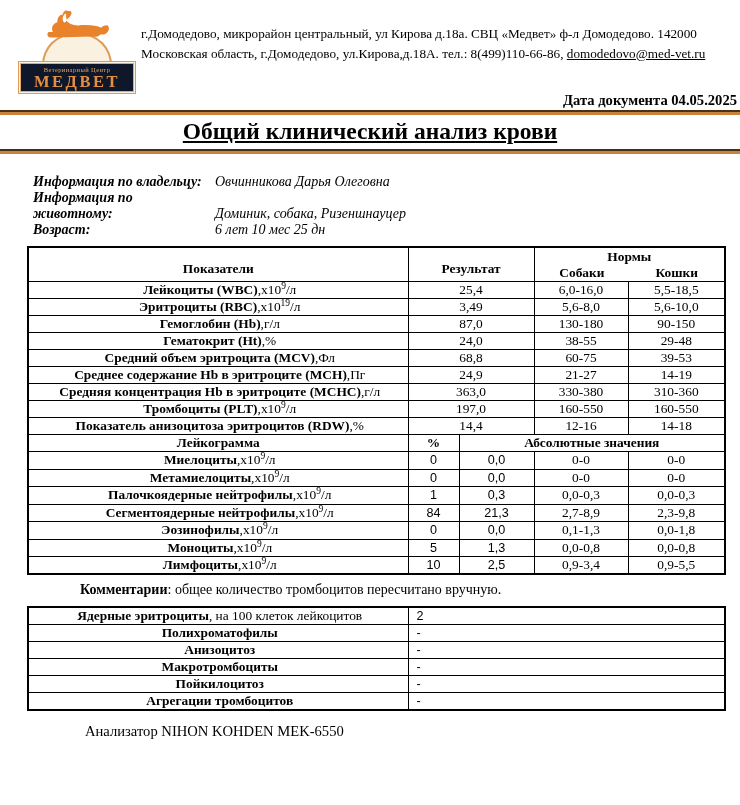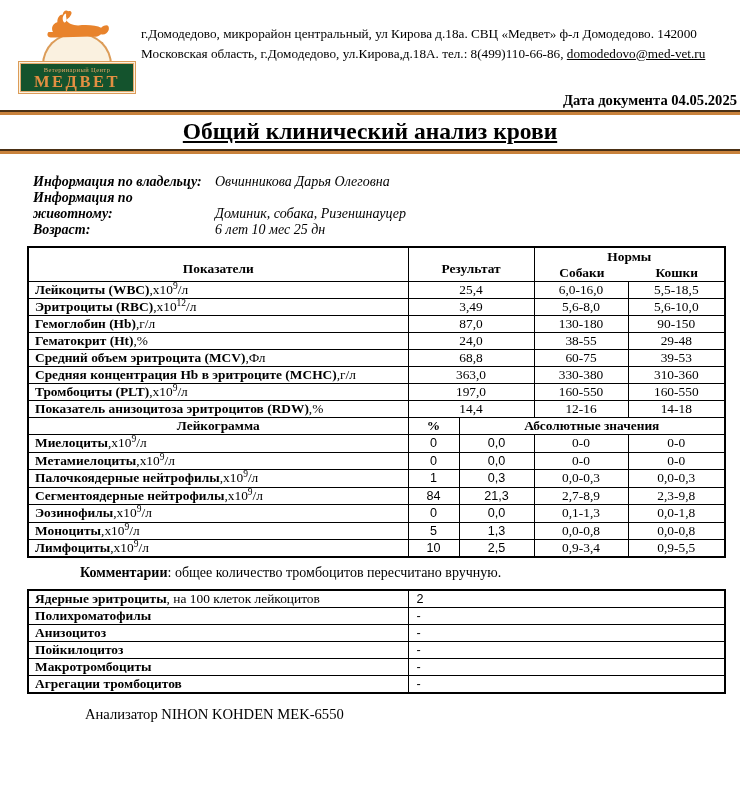--- a/index.html
+++ b/index.html
@@ -15,21 +15,21 @@
   .logo-arch {
     position: absolute; left: 25px; top: 25px; width: 70px; height: 32px;
     background: #faf1e0; border: 2px solid #dc9c58; border-bottom: none;
     border-radius: 35px 35px 0 0;
   }
   .logo-dog-svg { position: absolute; left: 25px; top: 1px; }
   .logo-banner {
     position: absolute; left: 1px; top: 53px; width: 118px; height: 33px;
     background: #faf1e0; border: 1px solid #dc9c58; padding: 1px;
   }
-  .logo-banner-inner { width: 100%; height: 100%; border: 1px solid #e2aa6e; text-align: center; background: #14532d; }
+  .logo-banner-inner { width: 100%; height: 100%; border: 1px solid #e2aa6e; text-align: center; background: #0f172a; }
   .logo-sub { font-size: 6.5px; color: #e2a464; margin-top: 2px; letter-spacing: 0.4px; }
   .logo-brand { font-size: 16.5px; font-weight: bold; color: #e28f42; letter-spacing: 2.5px; line-height: 18px; }
 
   .company { padding: 24px 4px 0 141px; font-size: 13.2px; line-height: 19.6px; }
   .company .ln1 { text-indent: 9px; }
   .email { color: #000; text-decoration: underline; cursor: pointer; }
 
   
   .date-row { text-align: right; font-weight: bold; font-size: 14.6px; padding: 8px 3px 1px 0; }
   .rule { height: 5px; border-top: 2px solid #4a3015; background: #c9823c; }
@@ -41,21 +41,21 @@
 
   
   table.grid {
     border-collapse: collapse; table-layout: fixed;
     margin: 8px 0 0 27px; width: 697px; border: 2.5px solid #000;
   }
   table.grid td {
     border: 1.5px solid #000; font-size: 13.4px; padding: 0 3px;
     height: 17px; overflow: hidden; white-space: nowrap;
   }
-  .cl { text-align: left; padding-left: 6px !important; }
+  .cl { text-align: center; padding-left: 6px !important; }
   .cc { text-align: center; }
   .bn { font-weight: bold; }
   .un { font-weight: normal; }
   sup { font-size: 9.5px; line-height: 0; }
 
   .head-row td { height: 51px; vertical-align: top; font-weight: bold; text-align: center; font-size: 13.8px; }
   .hpad { padding-top: 13px !important; }
   .norms-cell { padding: 1px 0 0 0 !important; }
   .norm-split { display: flex; }
   .norm-split span { flex: 1; }
@@ -131,21 +131,21 @@
     <tbody>
 
         <tr>
           <td class="cl"><span class="bn">Лейкоциты (WBC)</span><span class="un">,х10</span><sup class="un">9</sup><span class="un">/л</span></td>
           <td class="cc" colspan="2">25,4</td>
           <td class="cc">6,0-16,0</td>
           <td class="cc">5,5-18,5</td>
         </tr>
 
         <tr>
-          <td class="cl"><span class="bn">Эритроциты (RBC)</span><span class="un">,х10</span><sup class="un">12</sup><span class="un">/л</span></td>
+          <td class="cl"><span class="bn">Эритроциты (RBC)</span><span class="un">,х10</span><sup class="un">19</sup><span class="un">/л</span></td>
           <td class="cc" colspan="2">3,49</td>
           <td class="cc">5,6-8,0</td>
           <td class="cc">5,6-10,0</td>
         </tr>
 
         <tr>
           <td class="cl"><span class="bn">Гемоглобин (Hb)</span><span class="un">,г/л</span><sup class="un"></sup><span class="un"></span></td>
           <td class="cc" colspan="2">87,0</td>
           <td class="cc">130-180</td>
           <td class="cc">90-150</td>
@@ -158,20 +158,26 @@
           <td class="cc">29-48</td>
         </tr>
 
         <tr>
           <td class="cl"><span class="bn">Средний объем эритроцита (MCV)</span><span class="un">,Фл</span><sup class="un"></sup><span class="un"></span></td>
           <td class="cc" colspan="2">68,8</td>
           <td class="cc">60-75</td>
           <td class="cc">39-53</td>
         </tr>
 
+        <tr>
+          <td class="cl"><span class="bn">Среднее содержание Hb в эритроците (MCH)</span><span class="un">,Пг</span><sup class="un"></sup><span class="un"></span></td>
+          <td class="cc" colspan="2">24,9</td>
+          <td class="cc">21-27</td>
+          <td class="cc">14-19</td>
+        </tr>
 
         <tr>
           <td class="cl"><span class="bn">Средняя концентрация Hb в эритроците (MCHC)</span><span class="un">,г/л</span><sup class="un"></sup><span class="un"></span></td>
           <td class="cc" colspan="2">363,0</td>
           <td class="cc">330-380</td>
           <td class="cc">310-360</td>
         </tr>
 
         <tr>
           <td class="cl"><span class="bn">Тромбоциты (PLT)</span><span class="un">,х10</span><sup class="un">9</sup><span class="un">/л</span></td>
@@ -273,26 +279,26 @@
           <td class="cl"><span class="bn">Полихроматофилы</span><span class="un"></span></td>
           <td class="cv sans">-</td>
         </tr>
 
         <tr>
           <td class="cl"><span class="bn">Анизоцитоз</span><span class="un"></span></td>
           <td class="cv sans">-</td>
         </tr>
 
         <tr>
+          <td class="cl"><span class="bn">Макротромбоциты</span><span class="un"></span></td>
+          <td class="cv sans">-</td>
+        </tr>
+
+        <tr>
           <td class="cl"><span class="bn">Пойкилоцитоз</span><span class="un"></span></td>
-          <td class="cv sans">-</td>
-        </tr>
-
-        <tr>
-          <td class="cl"><span class="bn">Макротромбоциты</span><span class="un"></span></td>
           <td class="cv sans">-</td>
         </tr>
 
         <tr>
           <td class="cl"><span class="bn">Агрегации тромбоцитов</span><span class="un"></span></td>
           <td class="cv sans">-</td>
         </tr>
       </tbody>
   </table>
 

